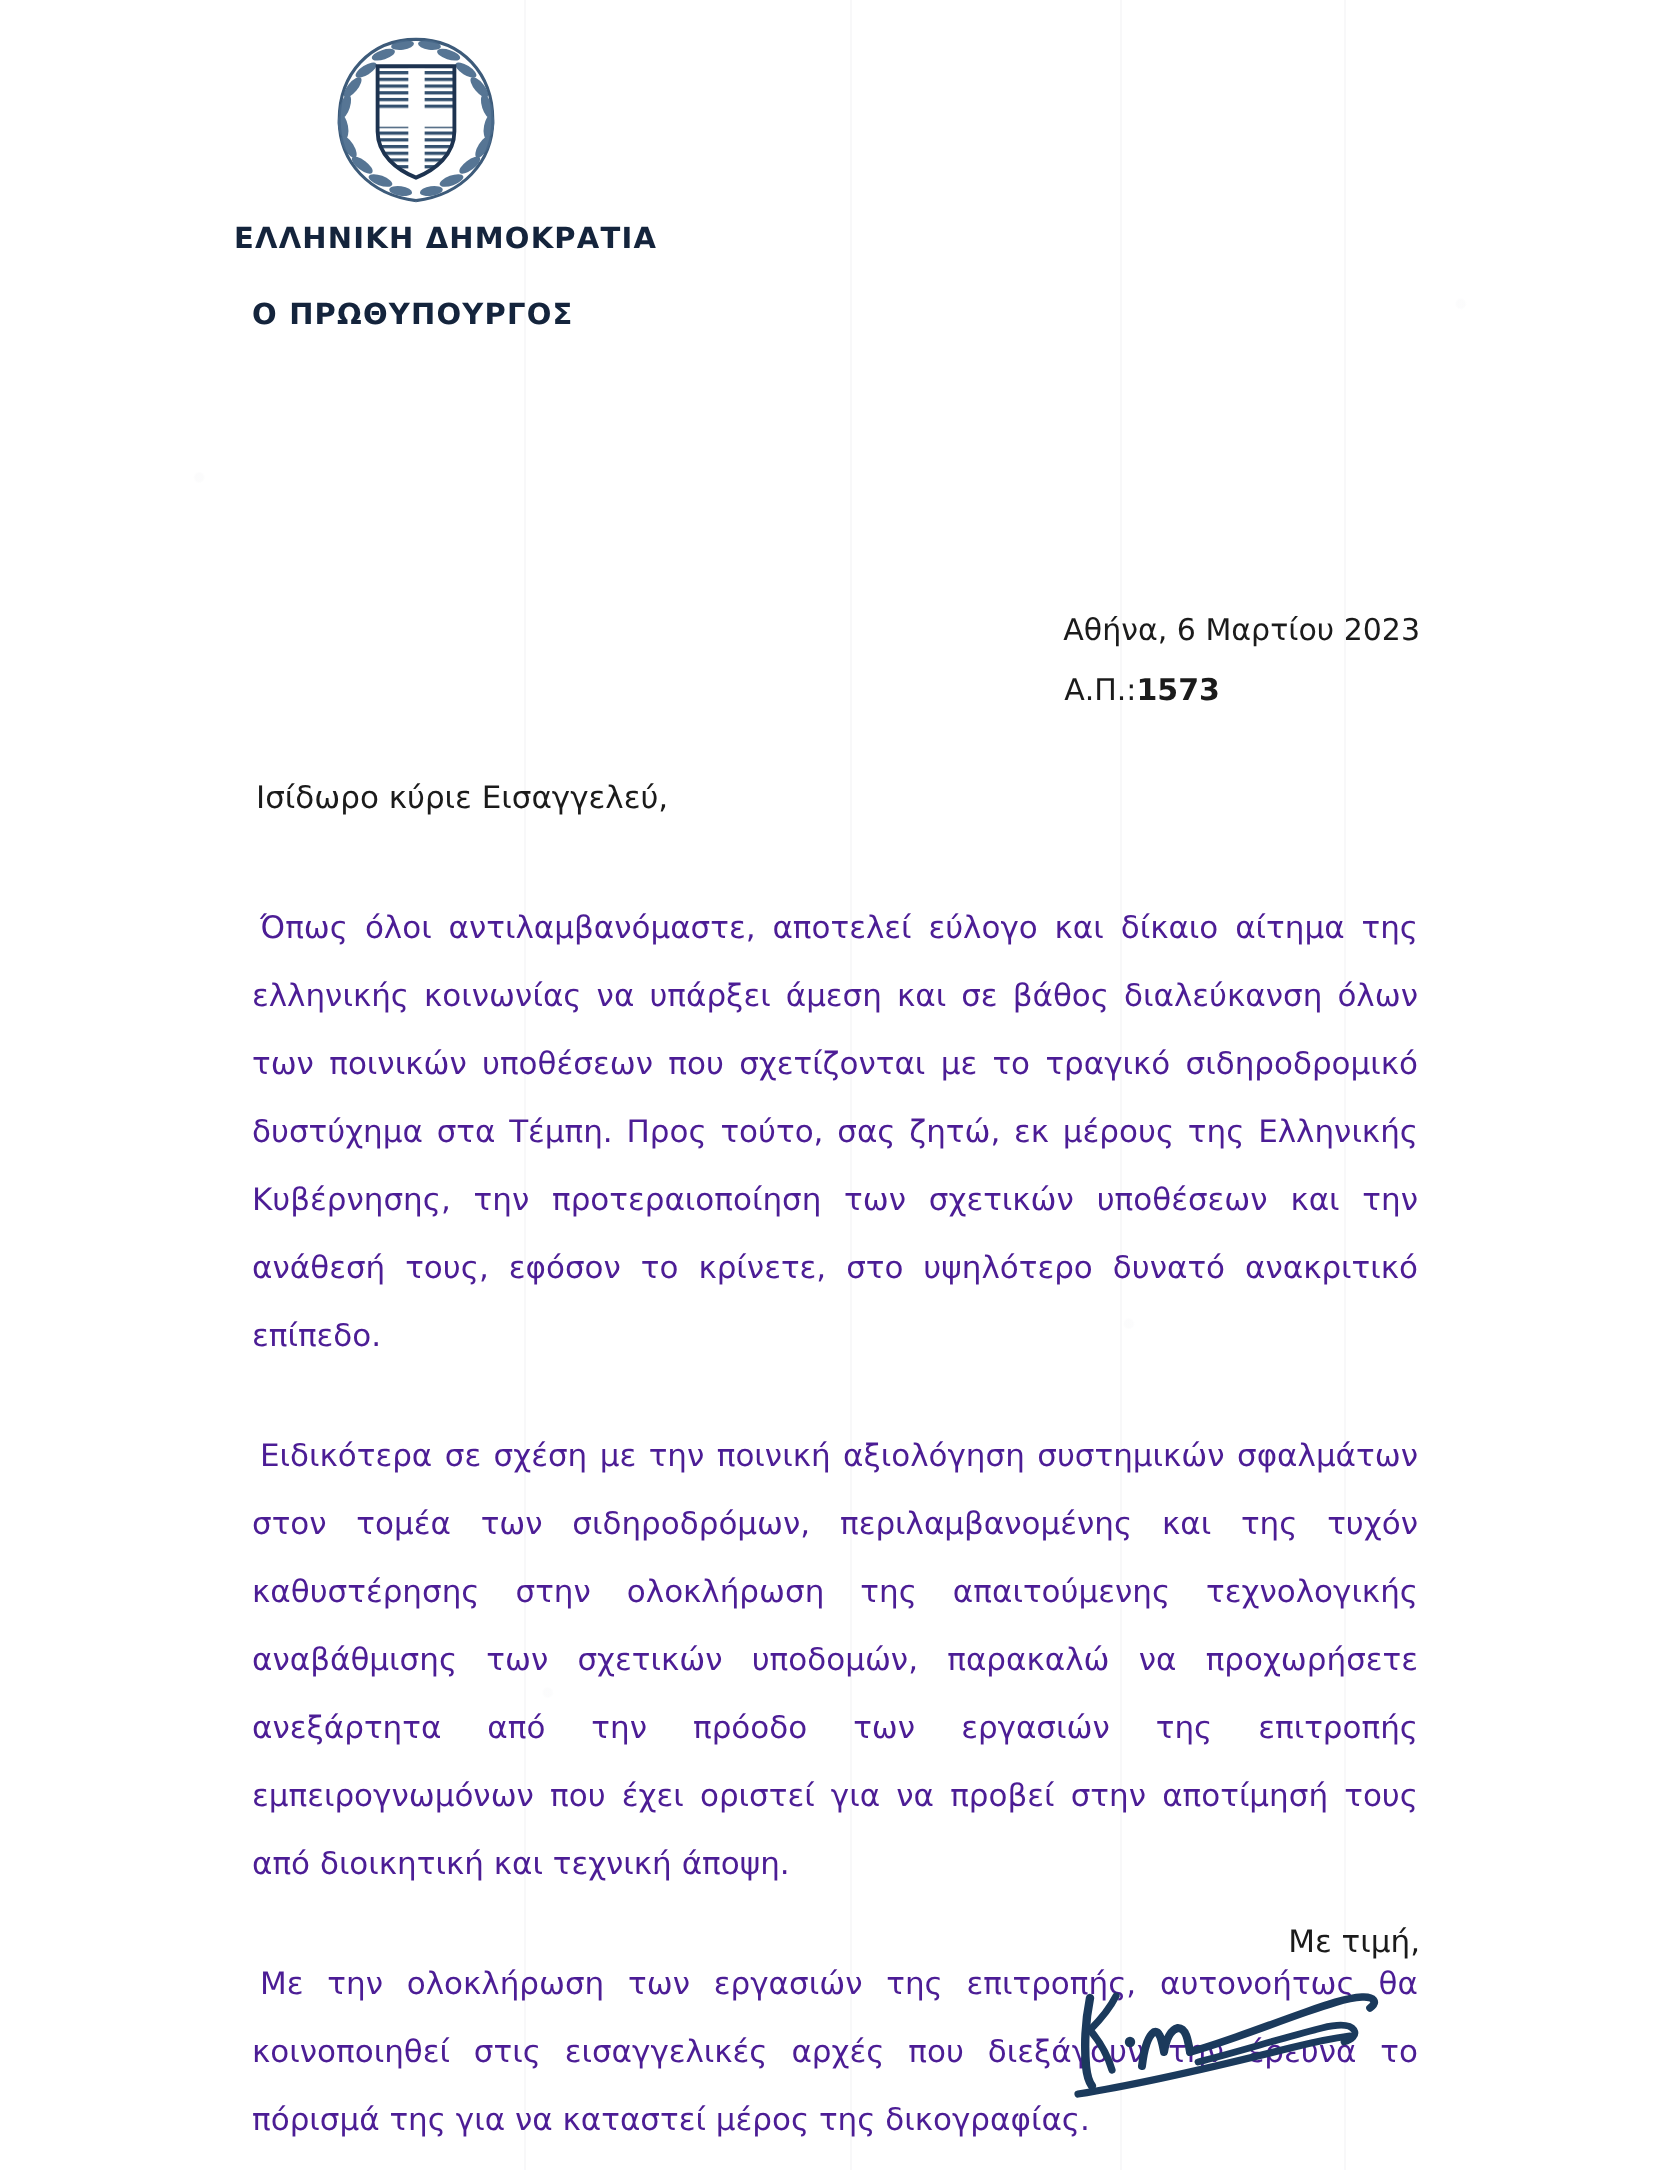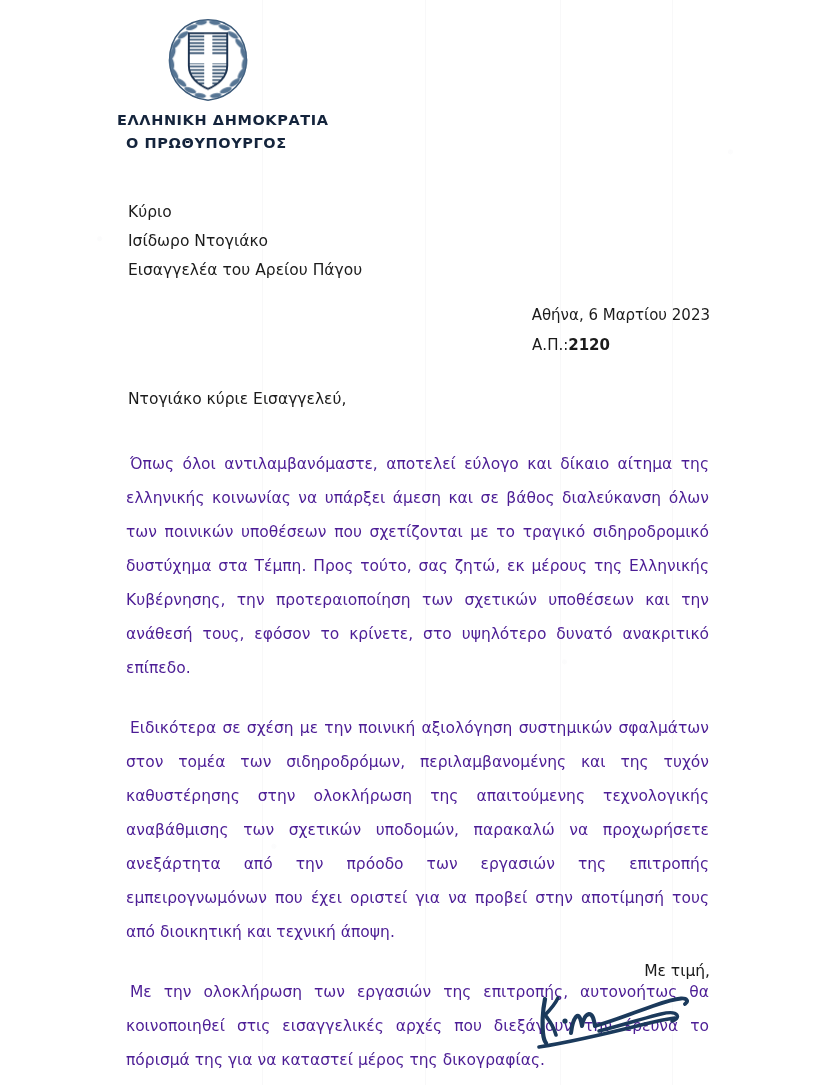--- a/index.html
+++ b/index.html
@@ -66,21 +66,21 @@
     line-height: 20px;
     white-space: nowrap;
   }
   .org-line2 {
     font-size: 14.5px;
     font-weight: bold;
     letter-spacing: 0.6px;
     color: #14243c;
     line-height: 20px;
     margin-left: 9px;
-    margin-top: 3px;
+    margin-top: 18px;
     white-space: nowrap;
   }
 
   
   .recipient {
     position: absolute;
     left: 128px;
     top: 198px;
     width: 420px;
     font-size: 15.5px;
@@ -222,32 +222,27 @@
       </g>
       <path d="M60 44 H140 V112 C140 136 120 152 100 160 C80 152 60 136 60 112 Z" fill="none" stroke="#1d3350" stroke-width="4"></path>
     </svg>
   </div>
 
   <div class="org-block">
     <div class="org-line1">ΕΛΛΗΝΙΚΗ ΔΗΜΟΚΡΑΤΙΑ</div>
     <div class="org-line2">Ο ΠΡΩΘΥΠΟΥΡΓΟΣ</div>
   </div>
 
-  <div class="recipient">
-    <div>Κύριο</div>
-    <div>Ισίδωρο Ντογιάκο</div>
-    <div>Εισαγγελέα του Αρείου Πάγου</div>
-  </div>
 
   <div class="dateblock">
     <div class="d-line">Αθήνα, 6 Μαρτίου 2023</div>
-    <div class="d-line protocol-row"><span>Α.Π.:</span><span class="protocol-num">2120</span></div>
-  </div>
-
-  <div class="salutation">Ντογιάκο κύριε Εισαγγελεύ,</div>
+    <div class="d-line protocol-row"><span>Α.Π.:</span><span class="protocol-num">1573</span></div>
+  </div>
+
+  <div class="salutation">Ισίδωρο κύριε Εισαγγελεύ,</div>
 
   <div class="body-copy">
     <p>Όπως όλοι αντιλαμβανόμαστε, αποτελεί εύλογο και δίκαιο αίτημα της ελληνικής κοινωνίας να υπάρξει άμεση και σε βάθος διαλεύκανση όλων των ποινικών υποθέσεων που σχετίζονται με το τραγικό σιδηροδρομικό δυστύχημα στα Τέμπη. Προς τούτο, σας ζητώ, εκ μέρους της Ελληνικής Κυβέρνησης, την προτεραιοποίηση των σχετικών υποθέσεων και την ανάθεσή τους, εφόσον το κρίνετε, στο υψηλότερο δυνατό ανακριτικό επίπεδο.</p>
     <p>Ειδικότερα σε σχέση με την ποινική αξιολόγηση συστημικών σφαλμάτων στον τομέα των σιδηροδρόμων, περιλαμβανομένης και της τυχόν καθυστέρησης στην ολοκλήρωση της απαιτούμενης τεχνολογικής αναβάθμισης των σχετικών υποδομών, παρακαλώ να προχωρήσετε ανεξάρτητα από την πρόοδο των εργασιών της επιτροπής εμπειρογνωμόνων που έχει οριστεί για να προβεί στην αποτίμησή τους από διοικητική  και τεχνική άποψη.</p>
     <p>Με την ολοκλήρωση των εργασιών της επιτροπής, αυτονοήτως θα κοινοποιηθεί στις εισαγγελικές αρχές που διεξάγουν την έρευνα το πόρισμά της για να καταστεί μέρος της δικογραφίας.</p>
   </div>
 
   <div class="closing">Με τιμή,</div>
 
   <div class="signature-wrap">

